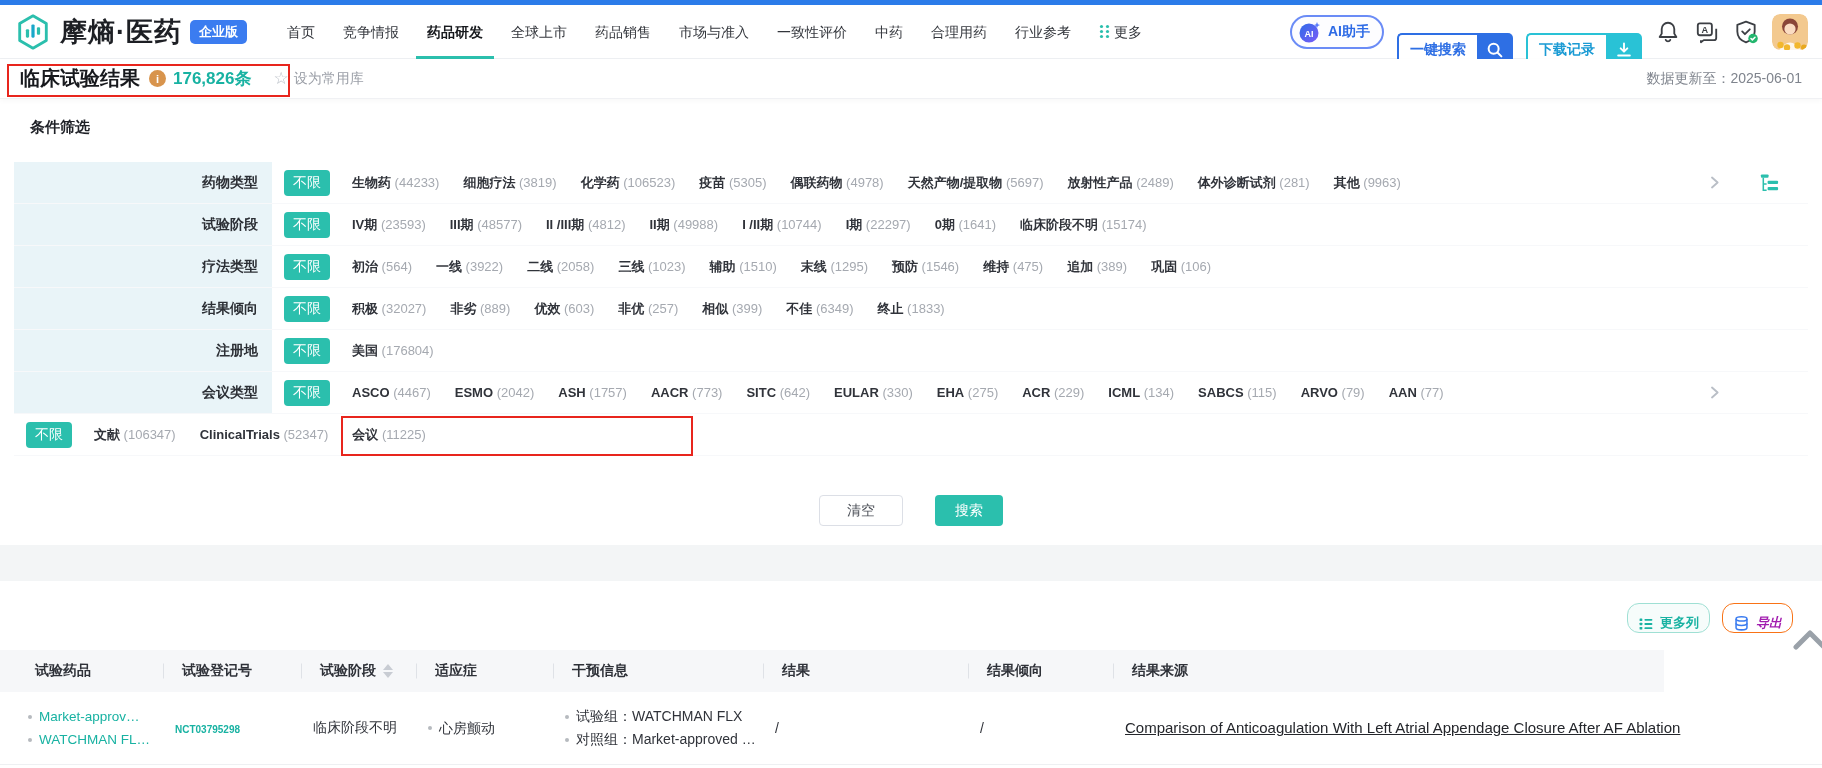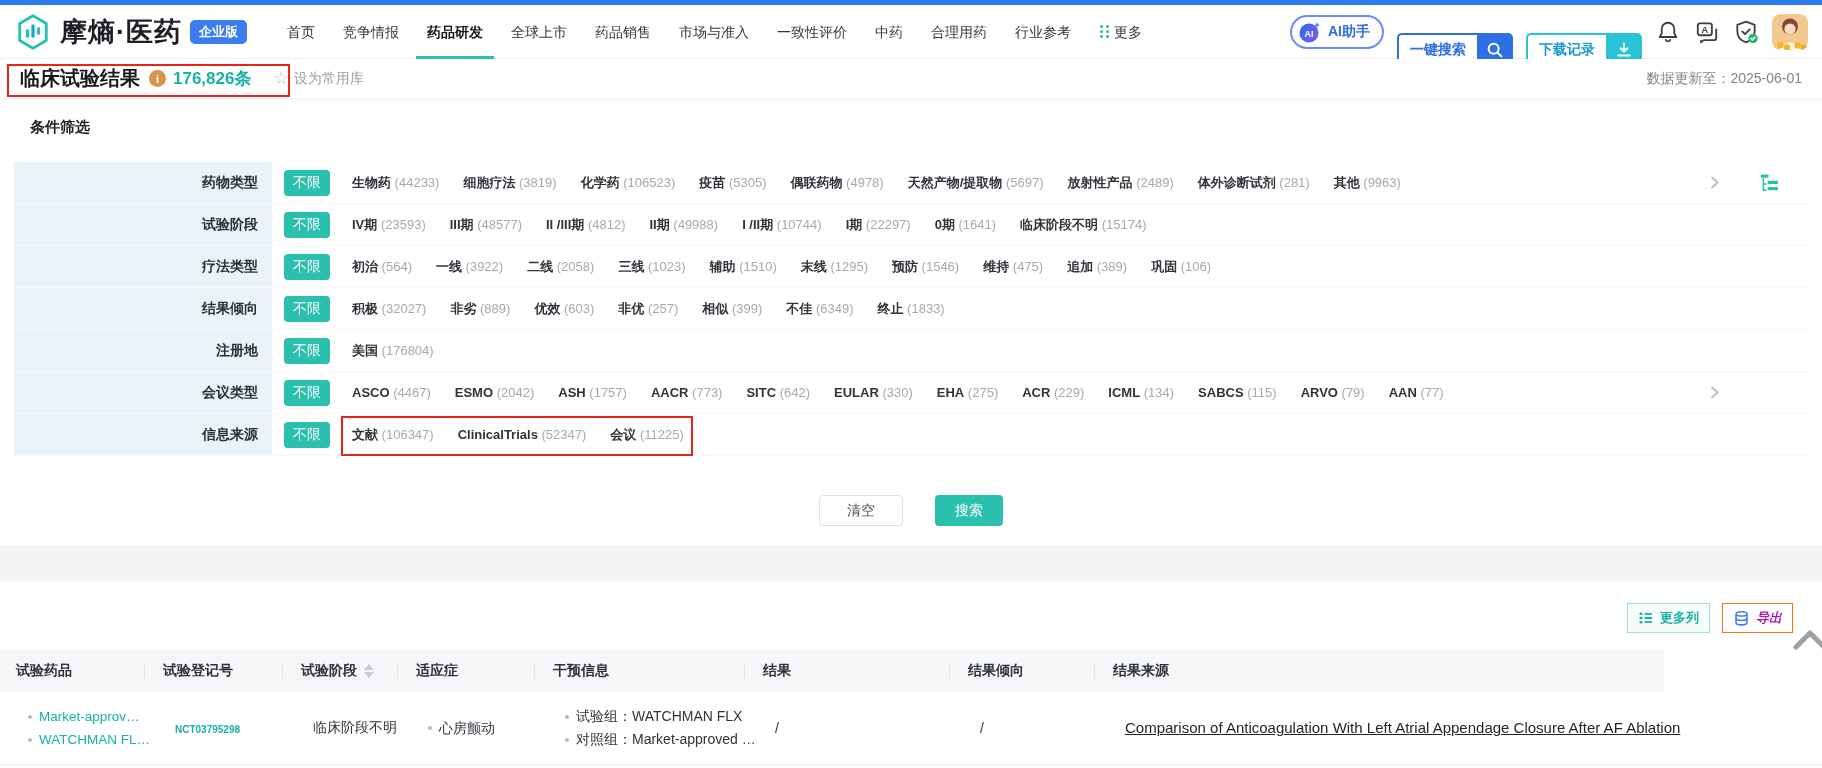--- a/index.html
+++ b/index.html
@@ -69,28 +69,28 @@
   .actions { position:absolute; left:0; top:495px; width:1822px; display:flex; justify-content:center; gap:32px; }
   .btn-clear { width:84px; height:31px; background:#fff; border:1px solid #dcdfe6; border-radius:4px;
                color:#4c5058; font-size:14px; cursor:pointer; font-family:inherit; }
   .btn-search { width:68px; height:31px; background:#2bbfad; border:none; border-radius:4px;
                 color:#fff; font-size:14px; cursor:pointer; font-family:inherit; }
 
   
   .bottom { position:absolute; left:0; top:545px; width:1822px; height:223px; background:#f3f5f6; }
   .table-card { position:absolute; left:0; top:36px; width:1822px; height:187px; background:#fff; }
   .toolbar { position:absolute; top:22px; right:29px; display:flex; gap:12px; }
-  .tb-btn { display:flex; align-items:center; gap:6px; height:30px; padding:0 10px; border-radius:0;
+  .tb-btn { display:flex; align-items:flex-end; gap:6px; height:30px; padding:0 10px; border-radius:12px;
             font-size:13px; font-weight:700; cursor:pointer; }
   .tb-more { border:1px solid #9fe0d4; color:#18b2a2; background:#f6fcfb; }
   .tb-export { border:1px solid #f97316; color:#a21caf; background:#fff;font-style:italic; }
   .back-top { position:absolute; top:44px; right:-8px; cursor:pointer; }
 
   .thead { position:absolute; left:0; top:69px; width:1664px; height:42px; background:#f6f7f9;
-           display:flex; align-items:center; padding-left:16px; }
+           display:flex; align-items:center; padding-left:35px; }
   .th { position:relative; display:flex; align-items:center; font-size:14px; font-weight:700; color:#2e3138; }
   .th:not(:last-child)::after { content:""; position:absolute; right:18px; top:50%; transform:translateY(-50%);
            width:1px; height:15px; background:#dfe2e7; }
   .sort { display:inline-flex; flex-direction:column; gap:2px; margin-left:7px; cursor:pointer; }
   .sort .up { width:0; height:0; border-left:5px solid transparent; border-right:5px solid transparent; border-bottom:6px solid #c8ccd3; }
   .sort .dn { width:0; height:0; border-left:5px solid transparent; border-right:5px solid transparent; border-top:6px solid #c8ccd3; }
 
   .trow { position:absolute; left:0; top:111px; width:1822px; height:73px; display:flex; align-items:center;
           padding-left:28px; border-bottom:1px solid #eef0f2; }
   .td { font-size:14px; color:#30333a; }
@@ -327,21 +327,20 @@
           <span class="opt"><span class="opt-n">SABCS</span><span class="opt-c"> (115)</span></span>
           <span class="opt"><span class="opt-n">ARVO</span><span class="opt-c"> (79)</span></span>
           <span class="opt"><span class="opt-n">AAN</span><span class="opt-c"> (77)</span></span>
         </div>
         <span class="row-arrow"><svg width="15" height="15" viewBox="0 0 24 24" fill="none" stroke="#b9bec6" stroke-width="3" stroke-linecap="round" stroke-linejoin="round">
             <path d="M8 4l9 8-9 8"></path>
           </svg></span>
       </div>
     </div>
     <div class="f-row">
-      <div class="f-label">信息来源</div>
       <div class="f-content">
         <button class="any-btn">不限</button>
         <div class="opts">
           <span class="opt"><span class="opt-n">文献</span><span class="opt-c"> (106347)</span></span>
           <span class="opt"><span class="opt-n">ClinicalTrials</span><span class="opt-c"> (52347)</span></span>
           <span class="opt"><span class="opt-n">会议</span><span class="opt-c"> (11225)</span></span>
         </div>
       </div>
     </div>
   </div>

